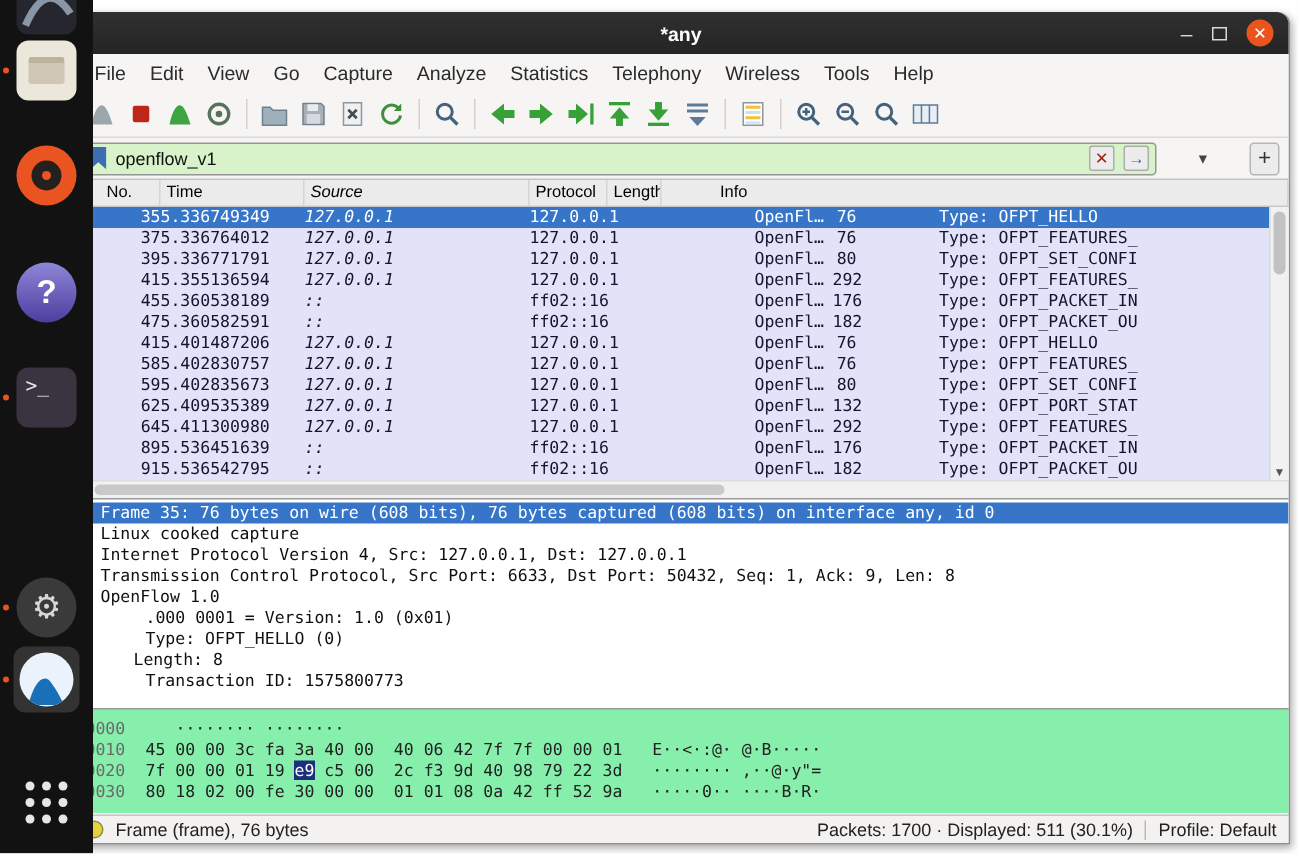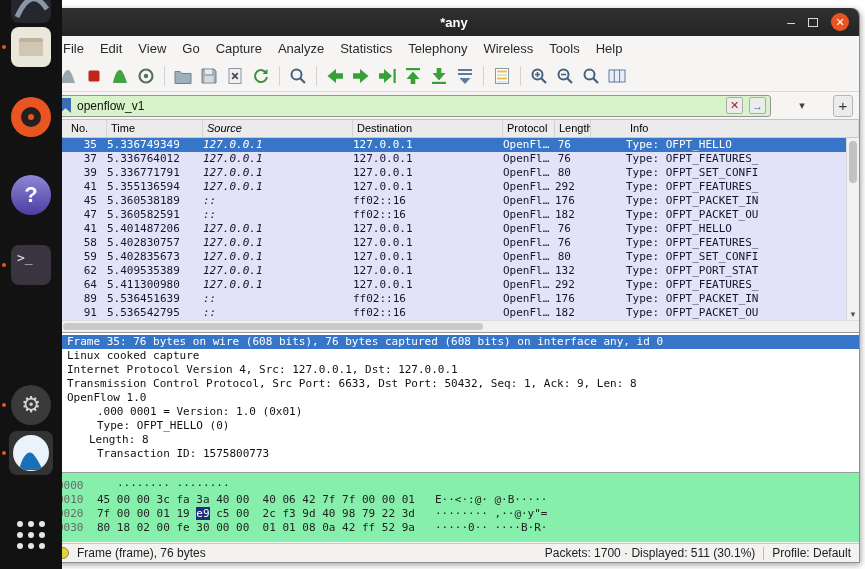--- a/index.html
+++ b/index.html
@@ -62,21 +62,21 @@
   .filter-dd { width:16px; text-align:center; color:#444; font-size:11px; flex:none; }
   .filter-add { width:20px; height:22px; border:1px solid #b5b5b5; background:#ececec; border-radius:3px; text-align:center; font-size:15px; color:#333; line-height:19px; flex:none; }
 
   
   .plist-header { height:18px; flex:none; display:flex; background:#ebebeb; border-bottom:1px solid #c9c9c9; font-size:11px; color:#000; }
   .hc { border-right:1px solid #d4d4d4; padding:2px 4px 0 4px; white-space:nowrap; overflow:hidden; }
   .plist-wrap { height:182px; flex:none; display:flex; background:#fff; }
   .rows-col { flex:1; overflow:hidden; }
   .prow { display:flex; height:14px; line-height:14px; font-family:"DejaVu Sans Mono",monospace; font-size:11px; background:#e2e2f8; color:#14142e; white-space:pre; }
   .prow.selected { background:#3775c8; color:#ffffff; }
-  .c-no   { width:58px;  flex:none; text-align:right; padding-right:10px; overflow:hidden; }
+  .c-no   { width:58px;  flex:none; text-align:right; overflow:hidden; }
   .hc.c-no{ text-align:left; padding-left:22px; }
   .c-time { width:96px;  flex:none; overflow:hidden; }
   .c-src  { width:150px; flex:none; overflow:hidden;font-style:italic; }
   .c-dst  { width:150px; flex:none; overflow:hidden; }
   .c-proto{ width:52px;  flex:none; overflow:hidden; }
   .c-len  { width:36px;  flex:none; text-align:right; padding-right:20px; overflow:hidden; }
   .c-info { flex:1; overflow:hidden;margin-left:35px; }
   .vscroll { width:13px; flex:none; background:#f1f1f1; border-left:1px solid #d8d8d8; position:relative; }
   .vthumb { position:absolute; top:3px; left:2px; right:2px; height:42px; background:#c2c2c2; border-radius:5px; }
   .varrow { position:absolute; bottom:1px; left:0; right:0; text-align:center; font-size:8px; color:#555; }
@@ -330,21 +330,20 @@
         <span class="filter-btn filter-apply">→</span>
       </div>
       <span class="filter-dd">▾</span>
       <span class="filter-add">+</span>
     </div>
 
     <div class="plist-header">
         <div class="hc c-no">No.</div>
         <div class="hc c-time">Time</div>
         <div class="hc c-src">Source</div>
-        <div class="hc c-dst">Destination</div>
         <div class="hc c-proto">Protocol</div>
         <div class="hc c-len">Length</div>
         <div class="hc c-info">Info</div>
       </div>
 
     <div class="plist-wrap">
       <div class="rows-col">
           <div class="prow selected"><div class="c-no">35</div><div class="c-time">5.336749349</div><div class="c-src">127.0.0.1</div><div class="c-dst">127.0.0.1</div><div class="c-proto">OpenFl…</div><div class="c-len">76</div><div class="c-info">Type: OFPT_HELLO</div></div>
           <div class="prow"><div class="c-no">37</div><div class="c-time">5.336764012</div><div class="c-src">127.0.0.1</div><div class="c-dst">127.0.0.1</div><div class="c-proto">OpenFl…</div><div class="c-len">76</div><div class="c-info">Type: OFPT_FEATURES_</div></div>
           <div class="prow"><div class="c-no">39</div><div class="c-time">5.336771791</div><div class="c-src">127.0.0.1</div><div class="c-dst">127.0.0.1</div><div class="c-proto">OpenFl…</div><div class="c-len">80</div><div class="c-info">Type: OFPT_SET_CONFI</div></div>

